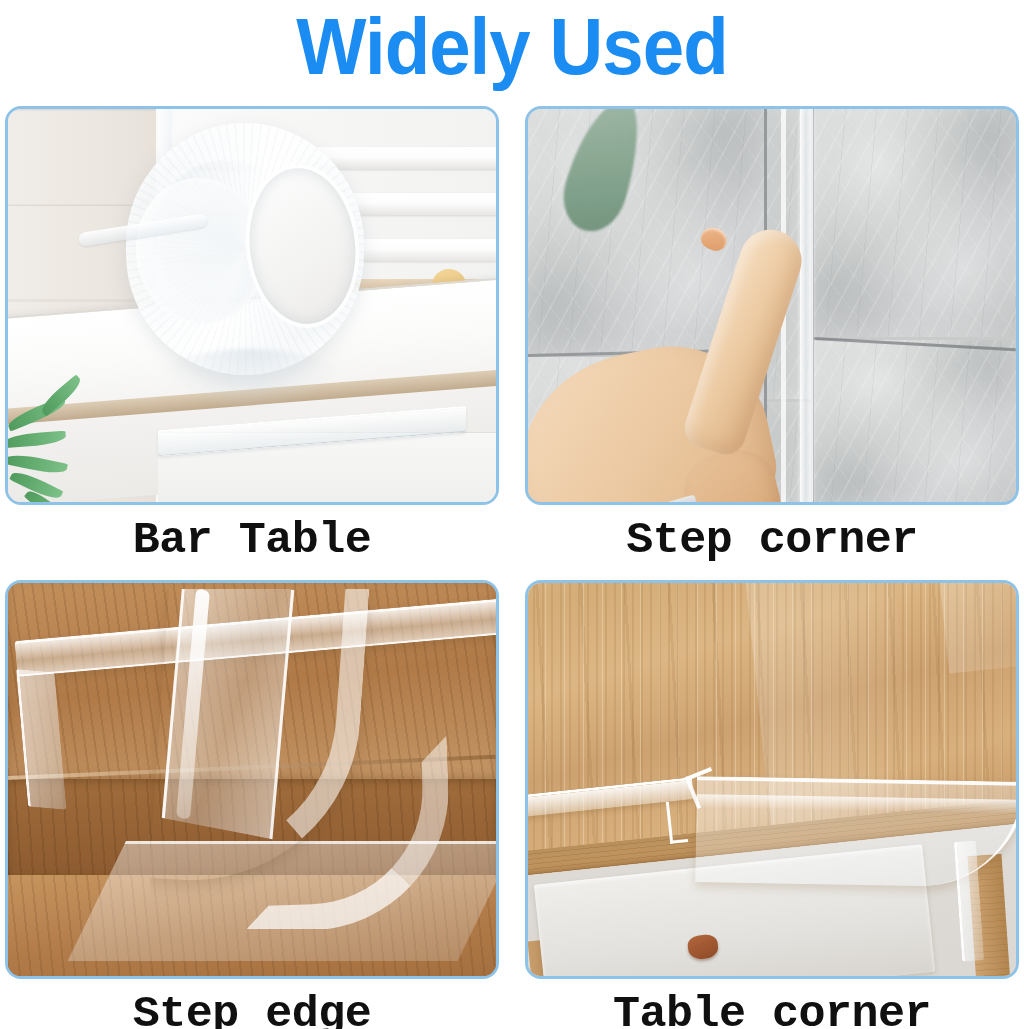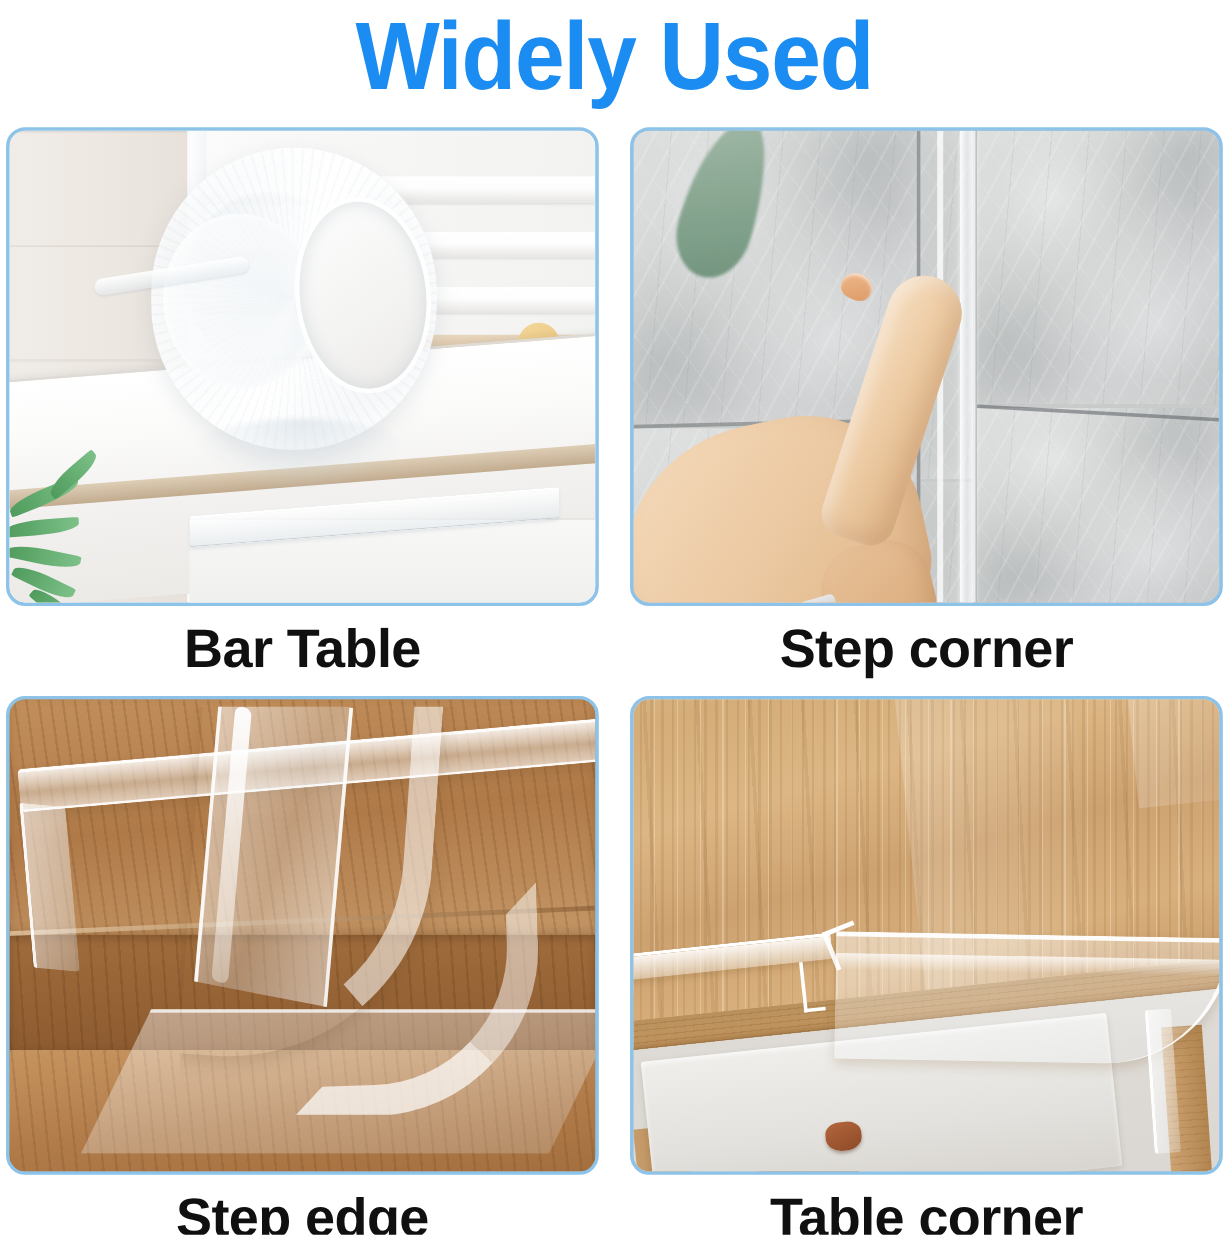--- a/index.html
+++ b/index.html
@@ -19,21 +19,21 @@
     font-size:80px; font-weight:bold;
     letter-spacing:-1px;
     color:#1b8cf2;
     line-height:90px;
     white-space:nowrap;
     font-family:"Liberation Sans","DejaVu Sans",sans-serif;
     transform:scaleX(0.93); transform-origin:center top;
   }
 
   
-  .grid{ position:absolute; left:0; top:106px; width:1024px; height:923px; }
+  .grid{ position:absolute; left:0; top:106px; width:1024px; height:923px;font-family:Liberation Mono, monospace; }
   .cell{ position:absolute; width:494px; }
   .cell.c1{ left:5px;   top:0; }
   .cell.c2{ left:525px; top:0; }
   .cell.c3{ left:5px;   top:474px; }
   .cell.c4{ left:525px; top:474px; }
 
   .photo{
     position:relative;
     width:494px; height:399px;
     border:3px solid #8dc3e8;

